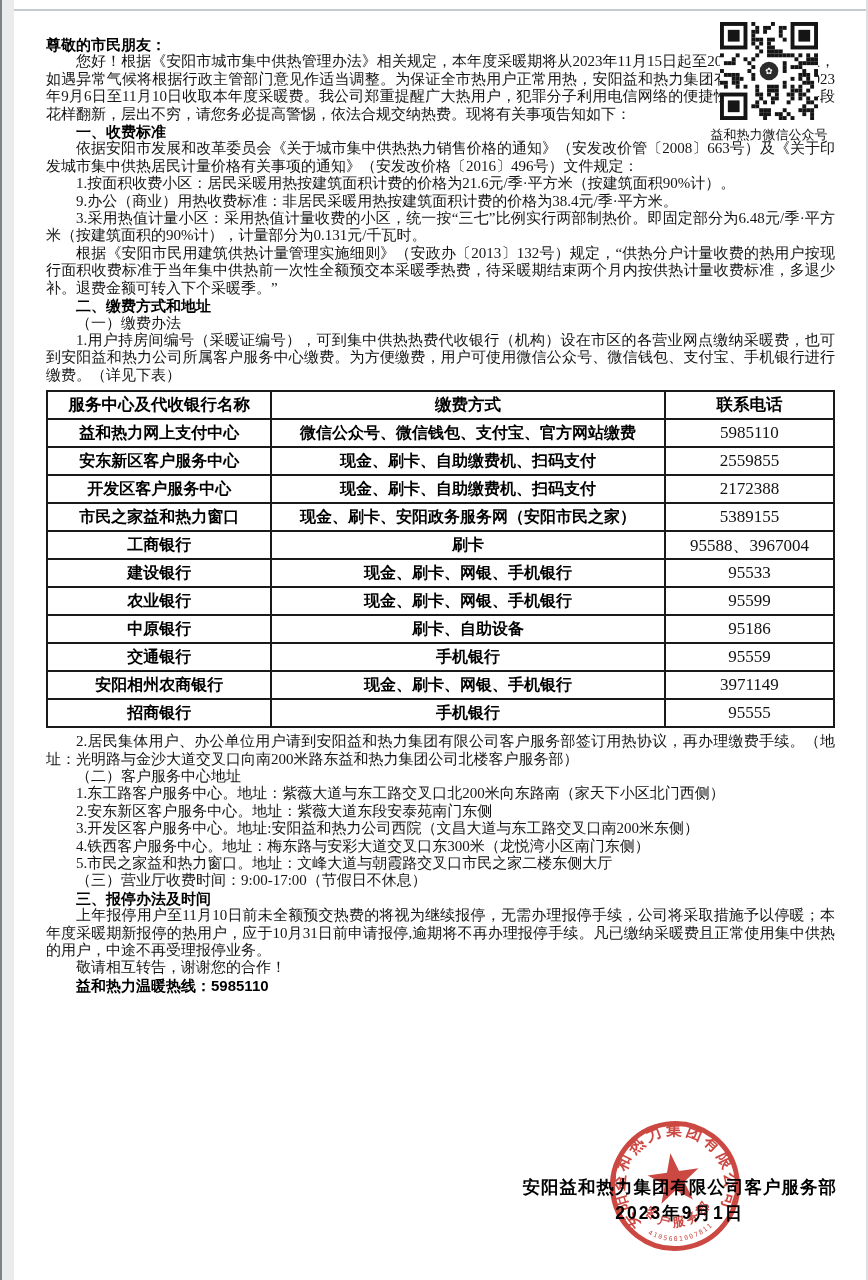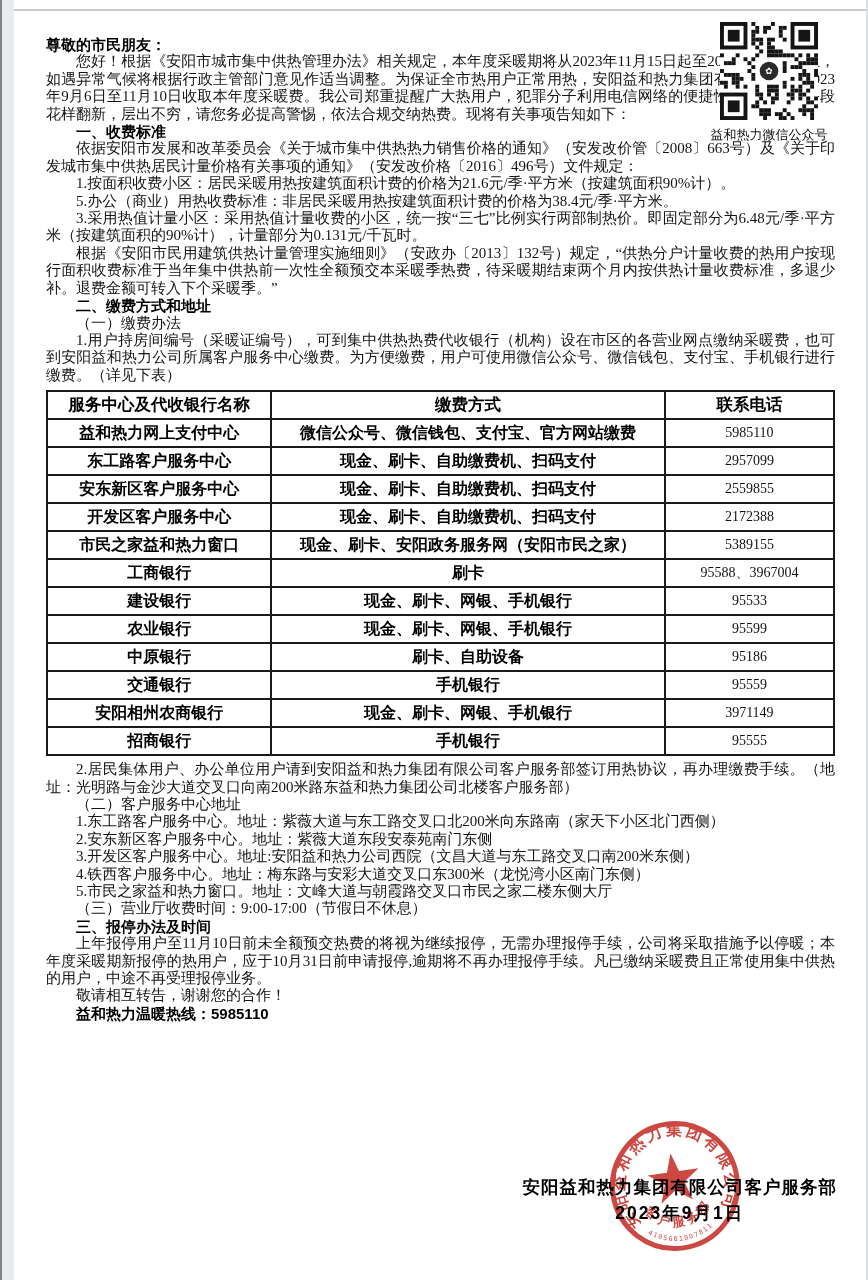--- a/index.html
+++ b/index.html
@@ -24,21 +24,21 @@
   .content p.noind{text-indent:0;}
   .bold{font-family:"Liberation Sans","DejaVu Sans",sans-serif;font-weight:700;font-size:15.5px;color:#000;}
   .greeting{margin-top:36px !important;}
 
   table.fee-table{width:100%;border-collapse:collapse;margin:6px 0 5px;border:2px solid #1a1a1a;}
   table.fee-table th,table.fee-table td{border:2px solid #1a1a1a;text-align:center;vertical-align:middle;
         height:26px;padding:0 20px;}
   table.fee-table th{font-family:"Liberation Sans","DejaVu Sans",sans-serif;font-weight:700;font-size:16.5px;color:#000;}
   table.fee-table td.c0,table.fee-table td.c1{font-family:"Liberation Sans","DejaVu Sans",sans-serif;
         font-weight:700;font-size:16px;color:#000;}
-  table.fee-table td.c2{font-family:"Liberation Serif","DejaVu Serif",serif;font-size:14px;color:#111;}
+  table.fee-table td.c2{font-family:"Liberation Serif","DejaVu Serif",serif;font-size:17px;color:#111;}
   .col0{width:28.5%;} .col1{width:50%;} .col2{width:21.5%;}
 
   .sig-block{position:absolute;right:31px;top:1174px;z-index:3;text-align:center;
              font-family:"Liberation Sans","DejaVu Sans",sans-serif;font-weight:700;color:#000;}
   .sig-line{font-size:17.5px;line-height:26px;letter-spacing:1px;}
   .date-line{font-size:17.5px;line-height:26px;letter-spacing:2px;}
 
   .stamp{position:absolute;left:605px;top:1116px;z-index:1;opacity:.88;transform:rotate(-8deg);}
   .st-company{font-family:"Liberation Sans","DejaVu Sans",sans-serif;font-weight:700;font-size:16px;
               letter-spacing:3px;fill:#c62f28;}
@@ -233,21 +233,21 @@
   </div>
 
 
   <div class="content">
     <p class="bold noind greeting">尊敬的市民朋友：</p>
     <p>您好！根据《安阳市城市集中供热管理办法》相关规定，本年度采暖期将从2023年11月15日起至2024年3月15日止，如遇异常气候将根据行政主管部门意见作适当调整。为保证全市热用户正常用热，安阳益和热力集团有限公司定于2023年9月6日至11月10日收取本年度采暖费。我公司郑重提醒广大热用户，犯罪分子利用电信网络的便捷性，诈骗洗钱手段花样翻新，层出不穷，请您务必提高警惕，依法合规交纳热费。现将有关事项告知如下：</p>
 
     <p class="bold">一、收费标准</p>
     <p>依据安阳市发展和改革委员会《关于城市集中供热热力销售价格的通知》（安发改价管〔2008〕663号）及《关于印发城市集中供热居民计量价格有关事项的通知》（安发改价格〔2016〕496号）文件规定：</p>
     <p>1.按面积收费小区：居民采暖用热按建筑面积计费的价格为21.6元/季·平方米（按建筑面积90%计）。</p>
-    <p>5.办公（商业）用热收费标准：非居民采暖用热按建筑面积计费的价格为38.4元/季·平方米。</p>
+    <p>9.办公（商业）用热收费标准：非居民采暖用热按建筑面积计费的价格为38.4元/季·平方米。</p>
     <p>3.采用热值计量小区：采用热值计量收费的小区，统一按“三七”比例实行两部制热价。即固定部分为6.48元/季·平方米（按建筑面积的90%计），计量部分为0.131元/千瓦时。</p>
     <p>根据《安阳市民用建筑供热计量管理实施细则》（安政办〔2013〕132号）规定，“供热分户计量收费的热用户按现行面积收费标准于当年集中供热前一次性全额预交本采暖季热费，待采暖期结束两个月内按供热计量收费标准，多退少补。退费金额可转入下个采暖季。”</p>
 
     <p class="bold">二、缴费方式和地址</p>
     <p>（一）缴费办法</p>
     <p>1.用户持房间编号（采暖证编号），可到集中供热热费代收银行（机构）设在市区的各营业网点缴纳采暖费，也可到安阳益和热力公司所属客户服务中心缴费。为方便缴费，用户可使用微信公众号、微信钱包、支付宝、手机银行进行缴费。（详见下表）</p>
 
     <table class="fee-table">
       <colgroup>
           <col class="col0">
@@ -261,25 +261,20 @@
           <th>联系电话</th>
         </tr>
       </thead>
       <tbody>
           <tr>
             <td class="c0">益和热力网上支付中心</td>
             <td class="c1">微信公众号、微信钱包、支付宝、官方网站缴费</td>
             <td class="c2">5985110</td>
           </tr>
           <tr>
-            <td class="c0">东工路客户服务中心</td>
-            <td class="c1">现金、刷卡、自助缴费机、扫码支付</td>
-            <td class="c2">2957099</td>
-          </tr>
-          <tr>
             <td class="c0">安东新区客户服务中心</td>
             <td class="c1">现金、刷卡、自助缴费机、扫码支付</td>
             <td class="c2">2559855</td>
           </tr>
           <tr>
             <td class="c0">开发区客户服务中心</td>
             <td class="c1">现金、刷卡、自助缴费机、扫码支付</td>
             <td class="c2">2172388</td>
           </tr>
           <tr>

